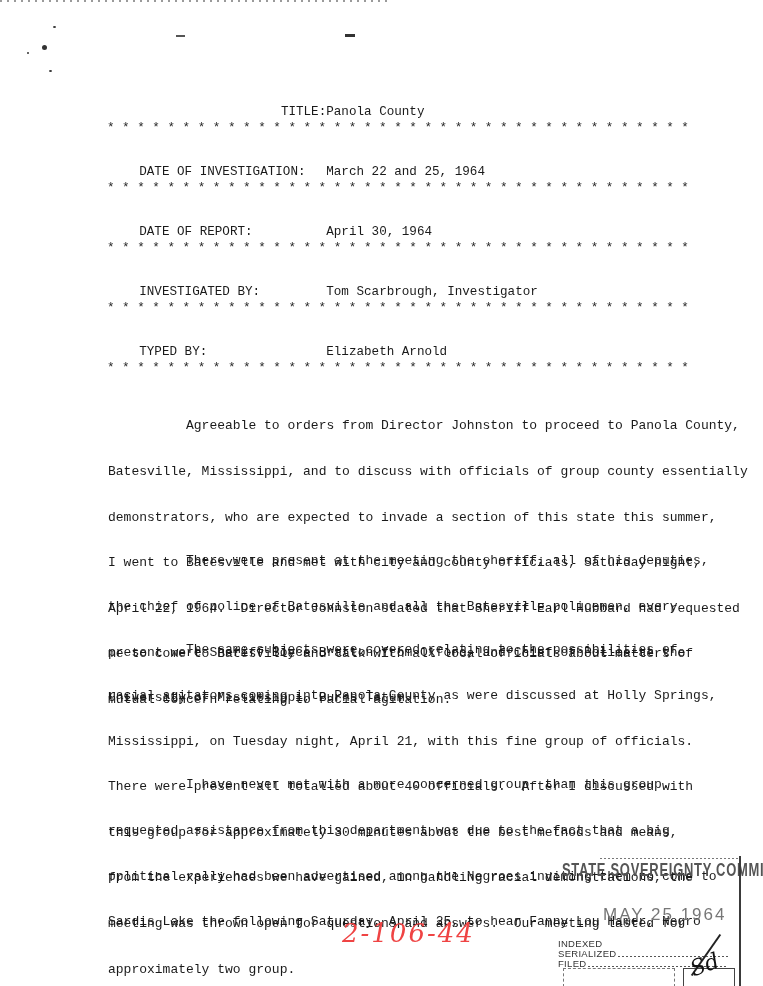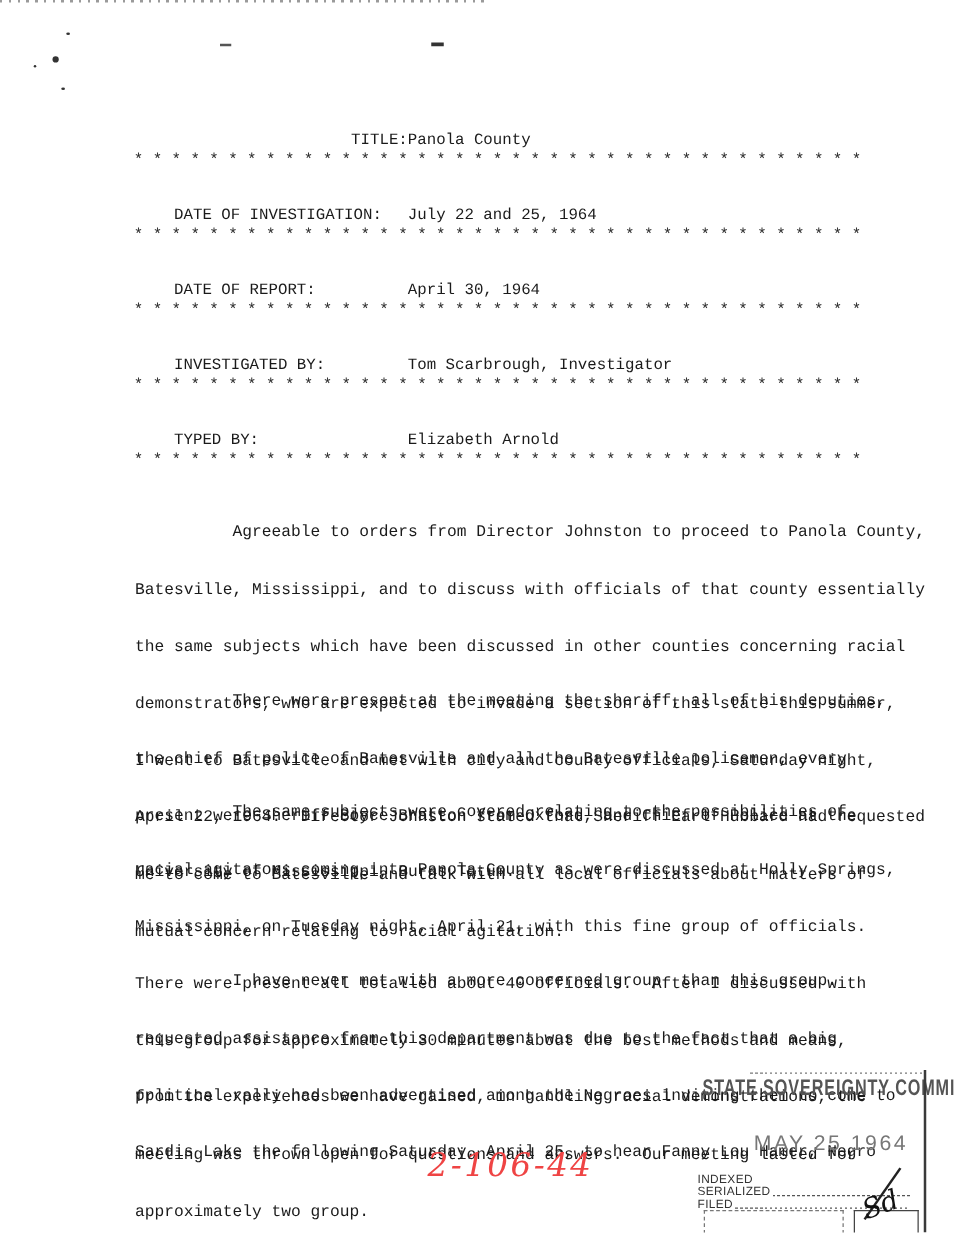--- a/index.html
+++ b/index.html
@@ -72,21 +72,21 @@
 <div class="dash-mark" style="left:176px;top:35px;width:9px;"></div>
 <div class="dash-mark" style="left:345px;top:34px;width:10px;height:3px;background:#333;"></div>
 
 <div>
   <div class="field-row" style="top:88px;text-align:right;">
     <span class="field-label">TITLE:</span><span>Panola County</span>
   </div>
   <div class="stars" style="top:121px;">* * * * * * * * * * * * * * * * * * * * * * * * * * * * * * * * * * * * * * *</div>
 
   <div class="field-row" style="top:148px;">
-    <span class="field-label">DATE OF INVESTIGATION:</span><span>July 22 and 25, 1964</span>
+    <span class="field-label">DATE OF INVESTIGATION:</span><span>March 22 and 25, 1964</span>
   </div>
   <div class="stars" style="top:181px;">* * * * * * * * * * * * * * * * * * * * * * * * * * * * * * * * * * * * * * *</div>
 
   <div class="field-row" style="top:208px;">
     <span class="field-label">DATE OF REPORT:</span><span>April 30, 1964</span>
   </div>
   <div class="stars" style="top:241px;">* * * * * * * * * * * * * * * * * * * * * * * * * * * * * * * * * * * * * * *</div>
 
   <div class="field-row" style="top:268px;">
     <span class="field-label">INVESTIGATED BY:</span><span>Tom Scarbrough, Investigator</span>
@@ -94,22 +94,21 @@
   <div class="stars" style="top:301px;">* * * * * * * * * * * * * * * * * * * * * * * * * * * * * * * * * * * * * * *</div>
 
   <div class="field-row" style="top:328px;">
     <span class="field-label">TYPED BY:</span><span>Elizabeth Arnold</span>
   </div>
   <div class="stars" style="top:361px;">* * * * * * * * * * * * * * * * * * * * * * * * * * * * * * * * * * * * * * *</div>
 </div>
 
 <div class="para" style="top:388px;">
   <div>          Agreeable to orders from Director Johnston to proceed to Panola County,</div>
-  <div>Batesville, Mississippi, and to discuss with officials of that county essentially</div>
-  <div>the same subjects which have been discussed in other counties concerning racial</div>
+  <div>Batesville, Mississippi, and to discuss with officials of group county essentially</div>
   <div>demonstrators, who are expected to invade a section of this state this summer,</div>
   <div>I went to Batesville and met with city and county officials, Saturday night,</div>
   <div>April 22, 1964.  Director Johnston stated that Sheriff Earl Hubbard had requested</div>
   <div>me to come to Batesville and talk with all local officials about matters of</div>
   <div>mutual concern relating to racial agitation.</div>
 </div>
 
 <div class="para" style="top:523px;">
   <div>          There were present at the meeting the sheriff, all of his deputies,</div>
   <div>the chief of police of Batesville and all the Batesville policemen, every</div>

